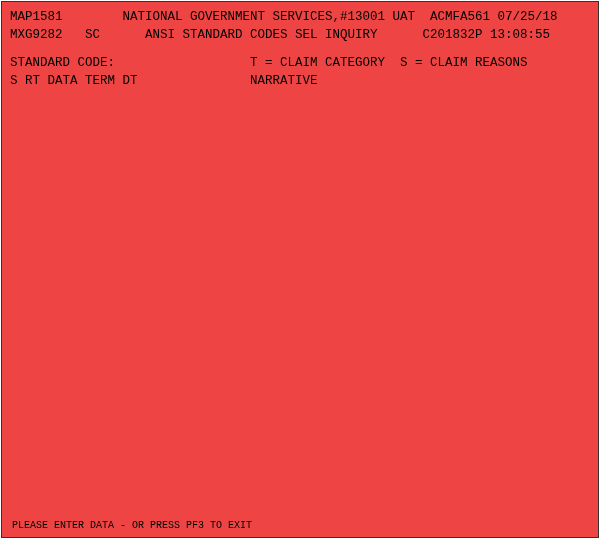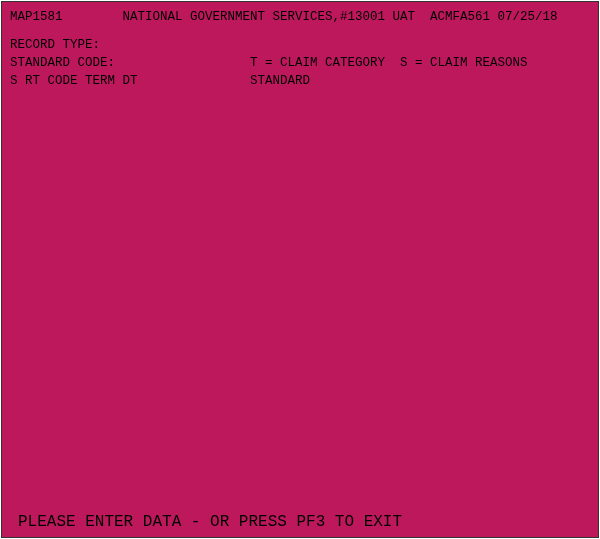--- a/index.html
+++ b/index.html
@@ -18,44 +18,44 @@
       overflow: hidden;
     }
 
     .screen {
       width: 598px;
       height: 537px;
       margin: 1px;
       border: 1px solid #333;
       padding: 6px 8px;
       position: relative;
-      background: #be185d;
+      background: #ef4444;
     }
 
     .line {
       white-space: pre;
       line-height: 1.45;
       font-size: 12.5px;
     }
 
     .line-gap {
       height: 10px;
     }
 
     .bottom-bar {
       position: absolute;
       bottom: 6px;
-      left: 16px;
+      left: 10px;
       white-space: pre;
-      font-size: 16px;
+      font-size: 10px;
     }
   </style>
 </head>
 <body>
 
 <div class="screen">
   <div class="line">MAP1581        NATIONAL GOVERNMENT SERVICES,#13001 UAT  ACMFA561 07/25/18</div>
+  <div class="line">MXG9282   SC      ANSI STANDARD CODES SEL INQUIRY      C201832P 13:08:55</div>
   <div class="line-gap"></div>
-  <div class="line">RECORD TYPE:</div>
   <div class="line">STANDARD CODE:                  T = CLAIM CATEGORY  S = CLAIM REASONS</div>
-  <div class="line">S RT CODE TERM DT               STANDARD</div>
+  <div class="line">S RT DATA TERM DT               NARRATIVE</div>
   <div class="bottom-bar">PLEASE ENTER DATA - OR PRESS PF3 TO EXIT</div>
 </div>
 
 </body></html>

